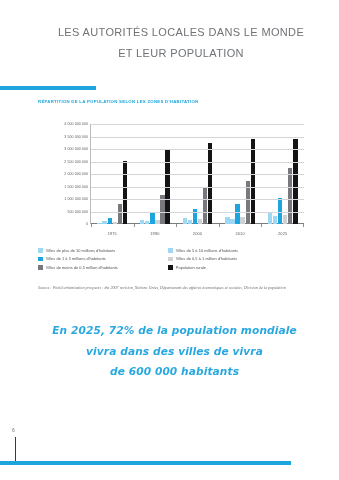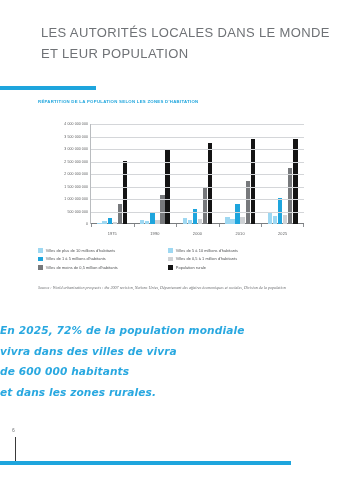--- a/index.html
+++ b/index.html
@@ -7,23 +7,24 @@
     width:339px;height:480px;background:#ffffff;
     font-family:"Liberation Sans", sans-serif;
     position:relative;overflow:hidden;
   }
   .page{position:absolute;inset:0;background:#fff;}
 
   
   .title-block{position:absolute;left:41px;top:22px;width:280px;}
   .title-line{
     font-family:"Liberation Sans", sans-serif;
-    font-size:13px;letter-spacing:0.35px;line-height:21px;
+    font-size:11px;letter-spacing:0.35px;line-height:21px;
     color:#6f7276;font-weight:400;text-transform:uppercase;
     white-space:nowrap;
+    text-align:center;
   }
 
   
   .blue-rule{position:absolute;left:0;top:86px;width:96px;height:4px;background:#1ea5dd;}
 
   
   .chart-caption{
     position:absolute;left:38px;top:99px;
     font-size:4.3px;letter-spacing:0.28px;color:#1ea5dd;font-weight:700;
     text-transform:uppercase;white-space:nowrap;
@@ -58,21 +59,21 @@
   .leg-text{font-size:3.9px;color:#4c4e50;white-space:nowrap;letter-spacing:0.05px;}
 
   
   .source{
     position:absolute;left:38px;top:285px;width:272px;
     font-family:"Liberation Serif", serif;font-style:italic;
     font-size:4.1px;line-height:6.4px;color:#6b6d70;
   }
 
   
-  .quote{position:absolute;left:0;right:0;top:320px;}
+  .quote{position:absolute;left:10px;right:0;top:320px;text-align:center;}
   .quote-line{
     font-family:"DejaVu Sans", sans-serif;font-style:italic;font-weight:700;
     font-size:10.6px;line-height:20.5px;color:#29a8e0;letter-spacing:0.1px;
   }
 
   
   .folio{position:absolute;left:12px;top:427px;font-size:5px;color:#6f7276;}
   .v-rule{position:absolute;left:15px;top:437px;width:1px;height:24px;background:#3a3a3a;}
   .bottom-band{position:absolute;left:0;top:461px;width:291px;height:4px;background:#1ea5dd;}
 </style>
@@ -192,20 +193,19 @@
         <span class="leg-text">Population rurale</span>
       </div>
     </div>
 
   <div class="source">Source : World urbanization prospects : the 2007 revision, Nations Unies, Département des affaires économiques et sociales, Division de la population</div>
 
   <div class="quote">
     <div class="quote-line">En 2025, 72% de la population mondiale</div>
     <div class="quote-line">vivra dans des villes de vivra</div>
     <div class="quote-line">de 600 000 habitants</div>
-    <div class="quote-line">et dans les zones rurales.</div>
   </div>
 
   <div class="folio">6</div>
   <div class="v-rule"></div>
   <div class="bottom-band"></div>
 
 </div>
 
 </body></html>

